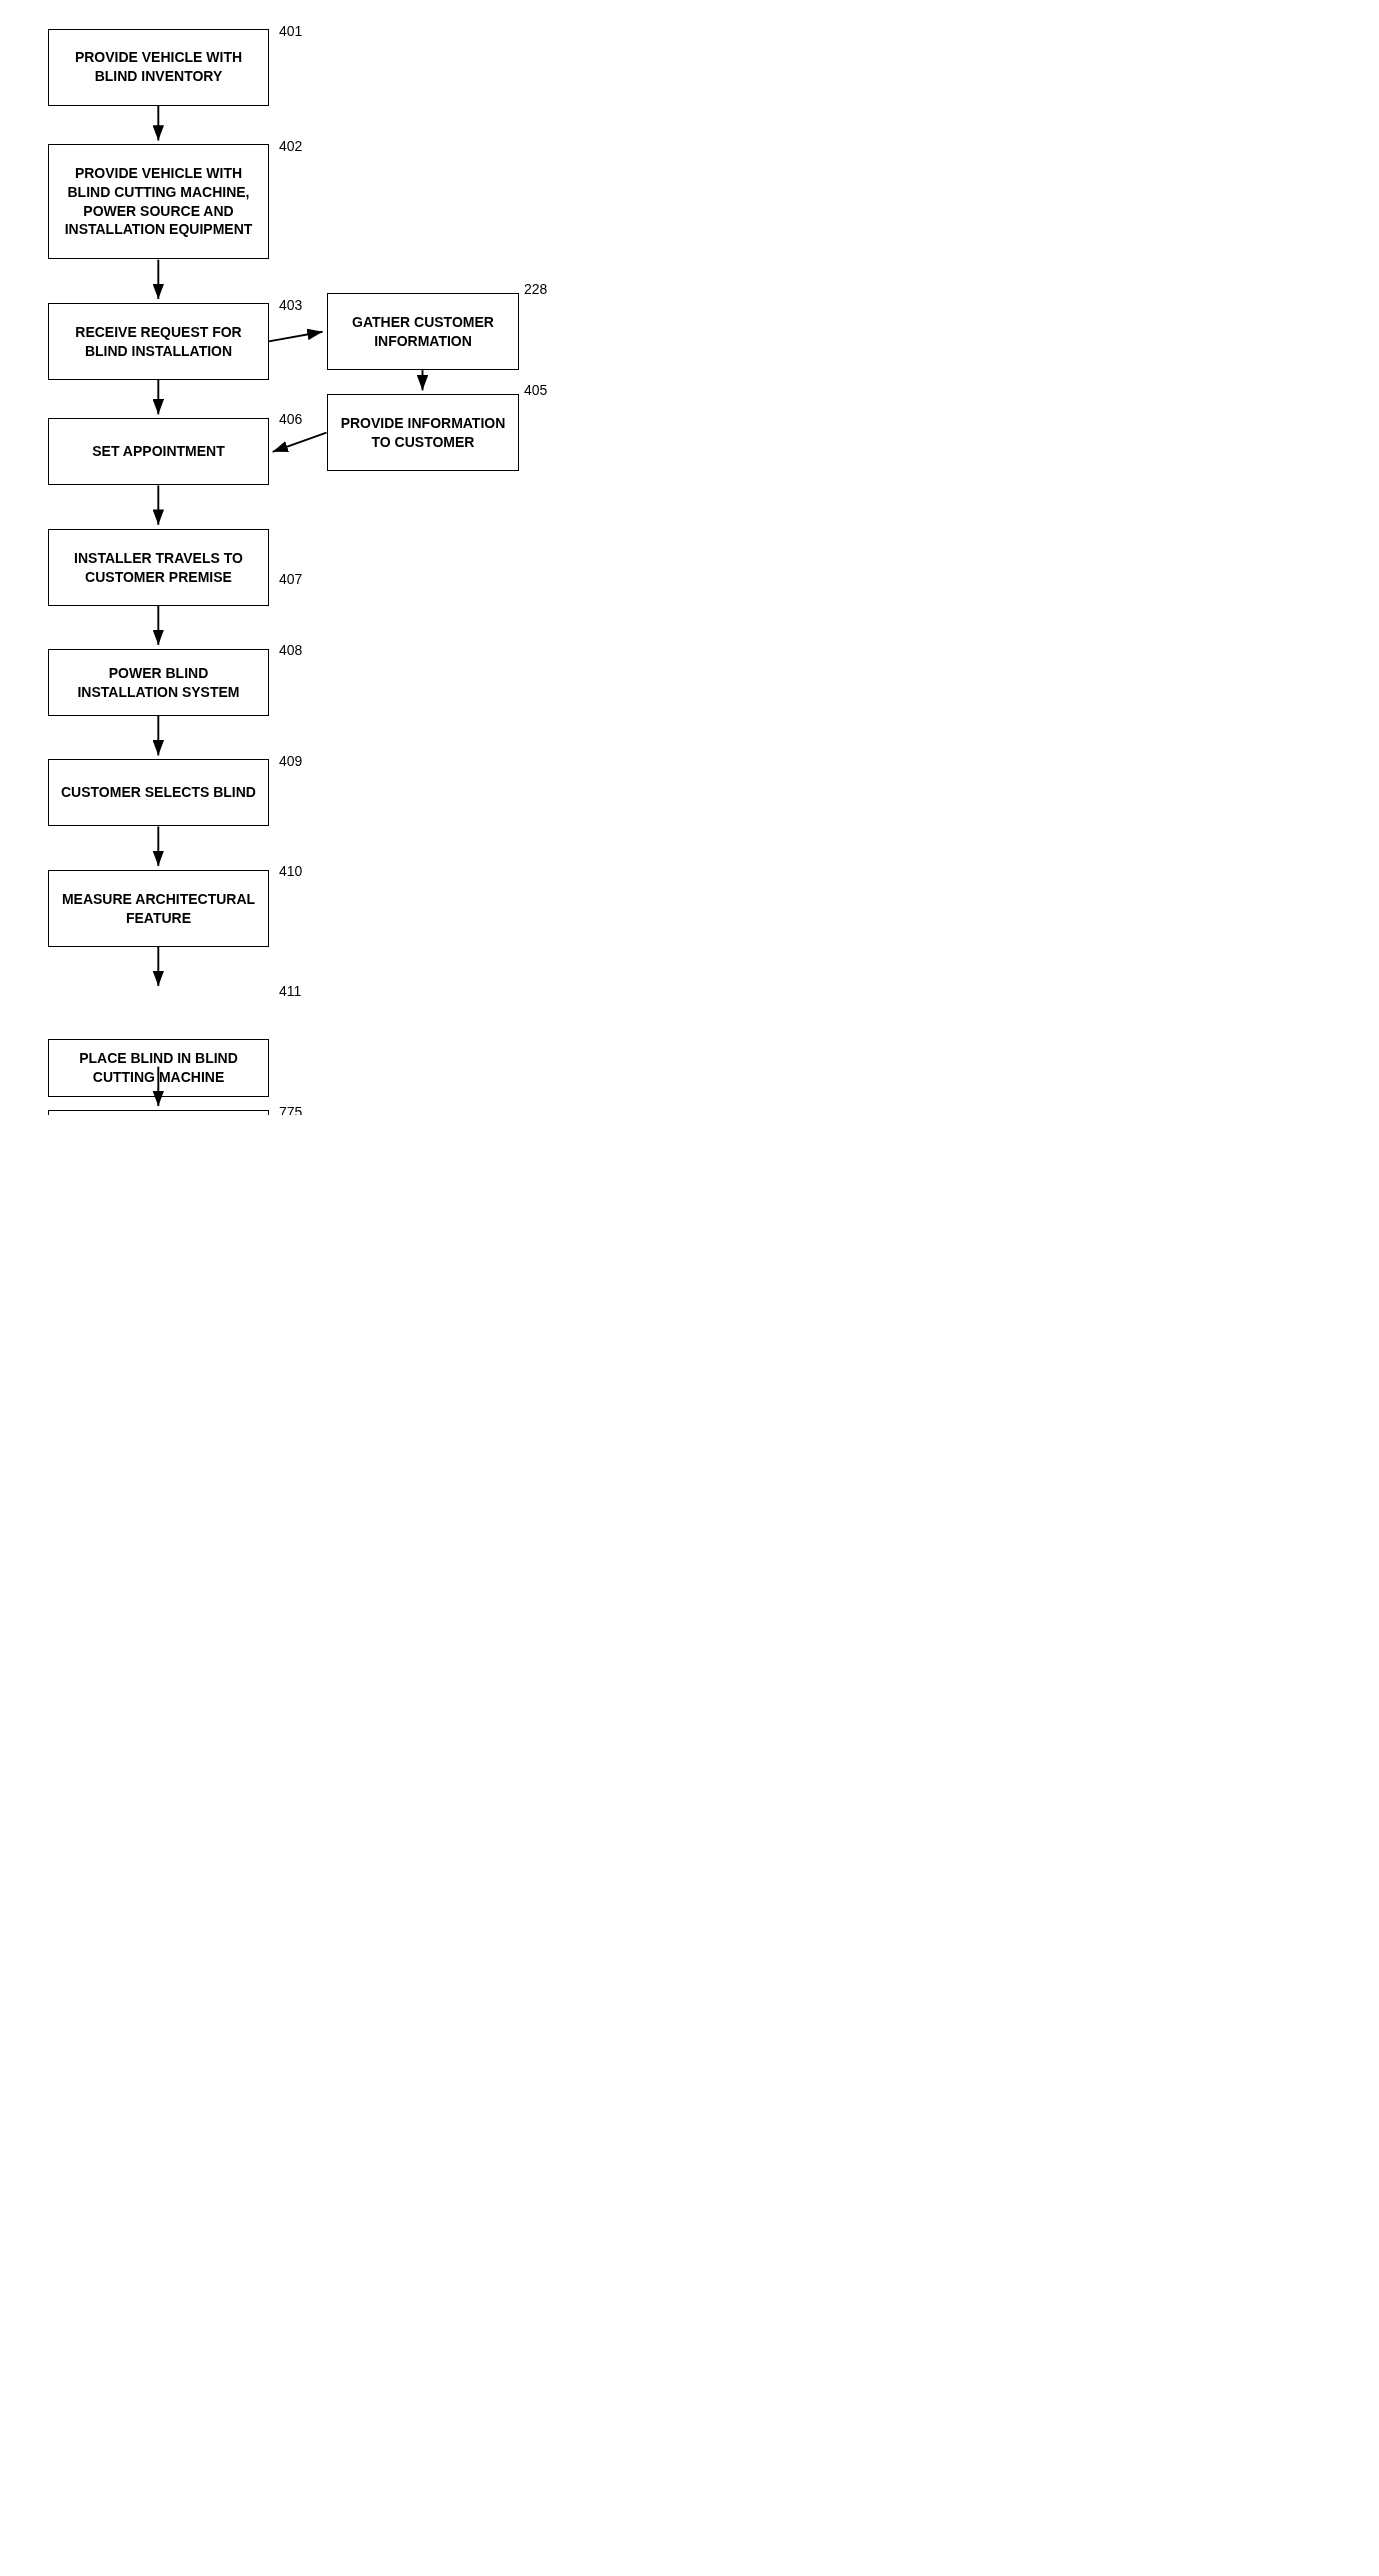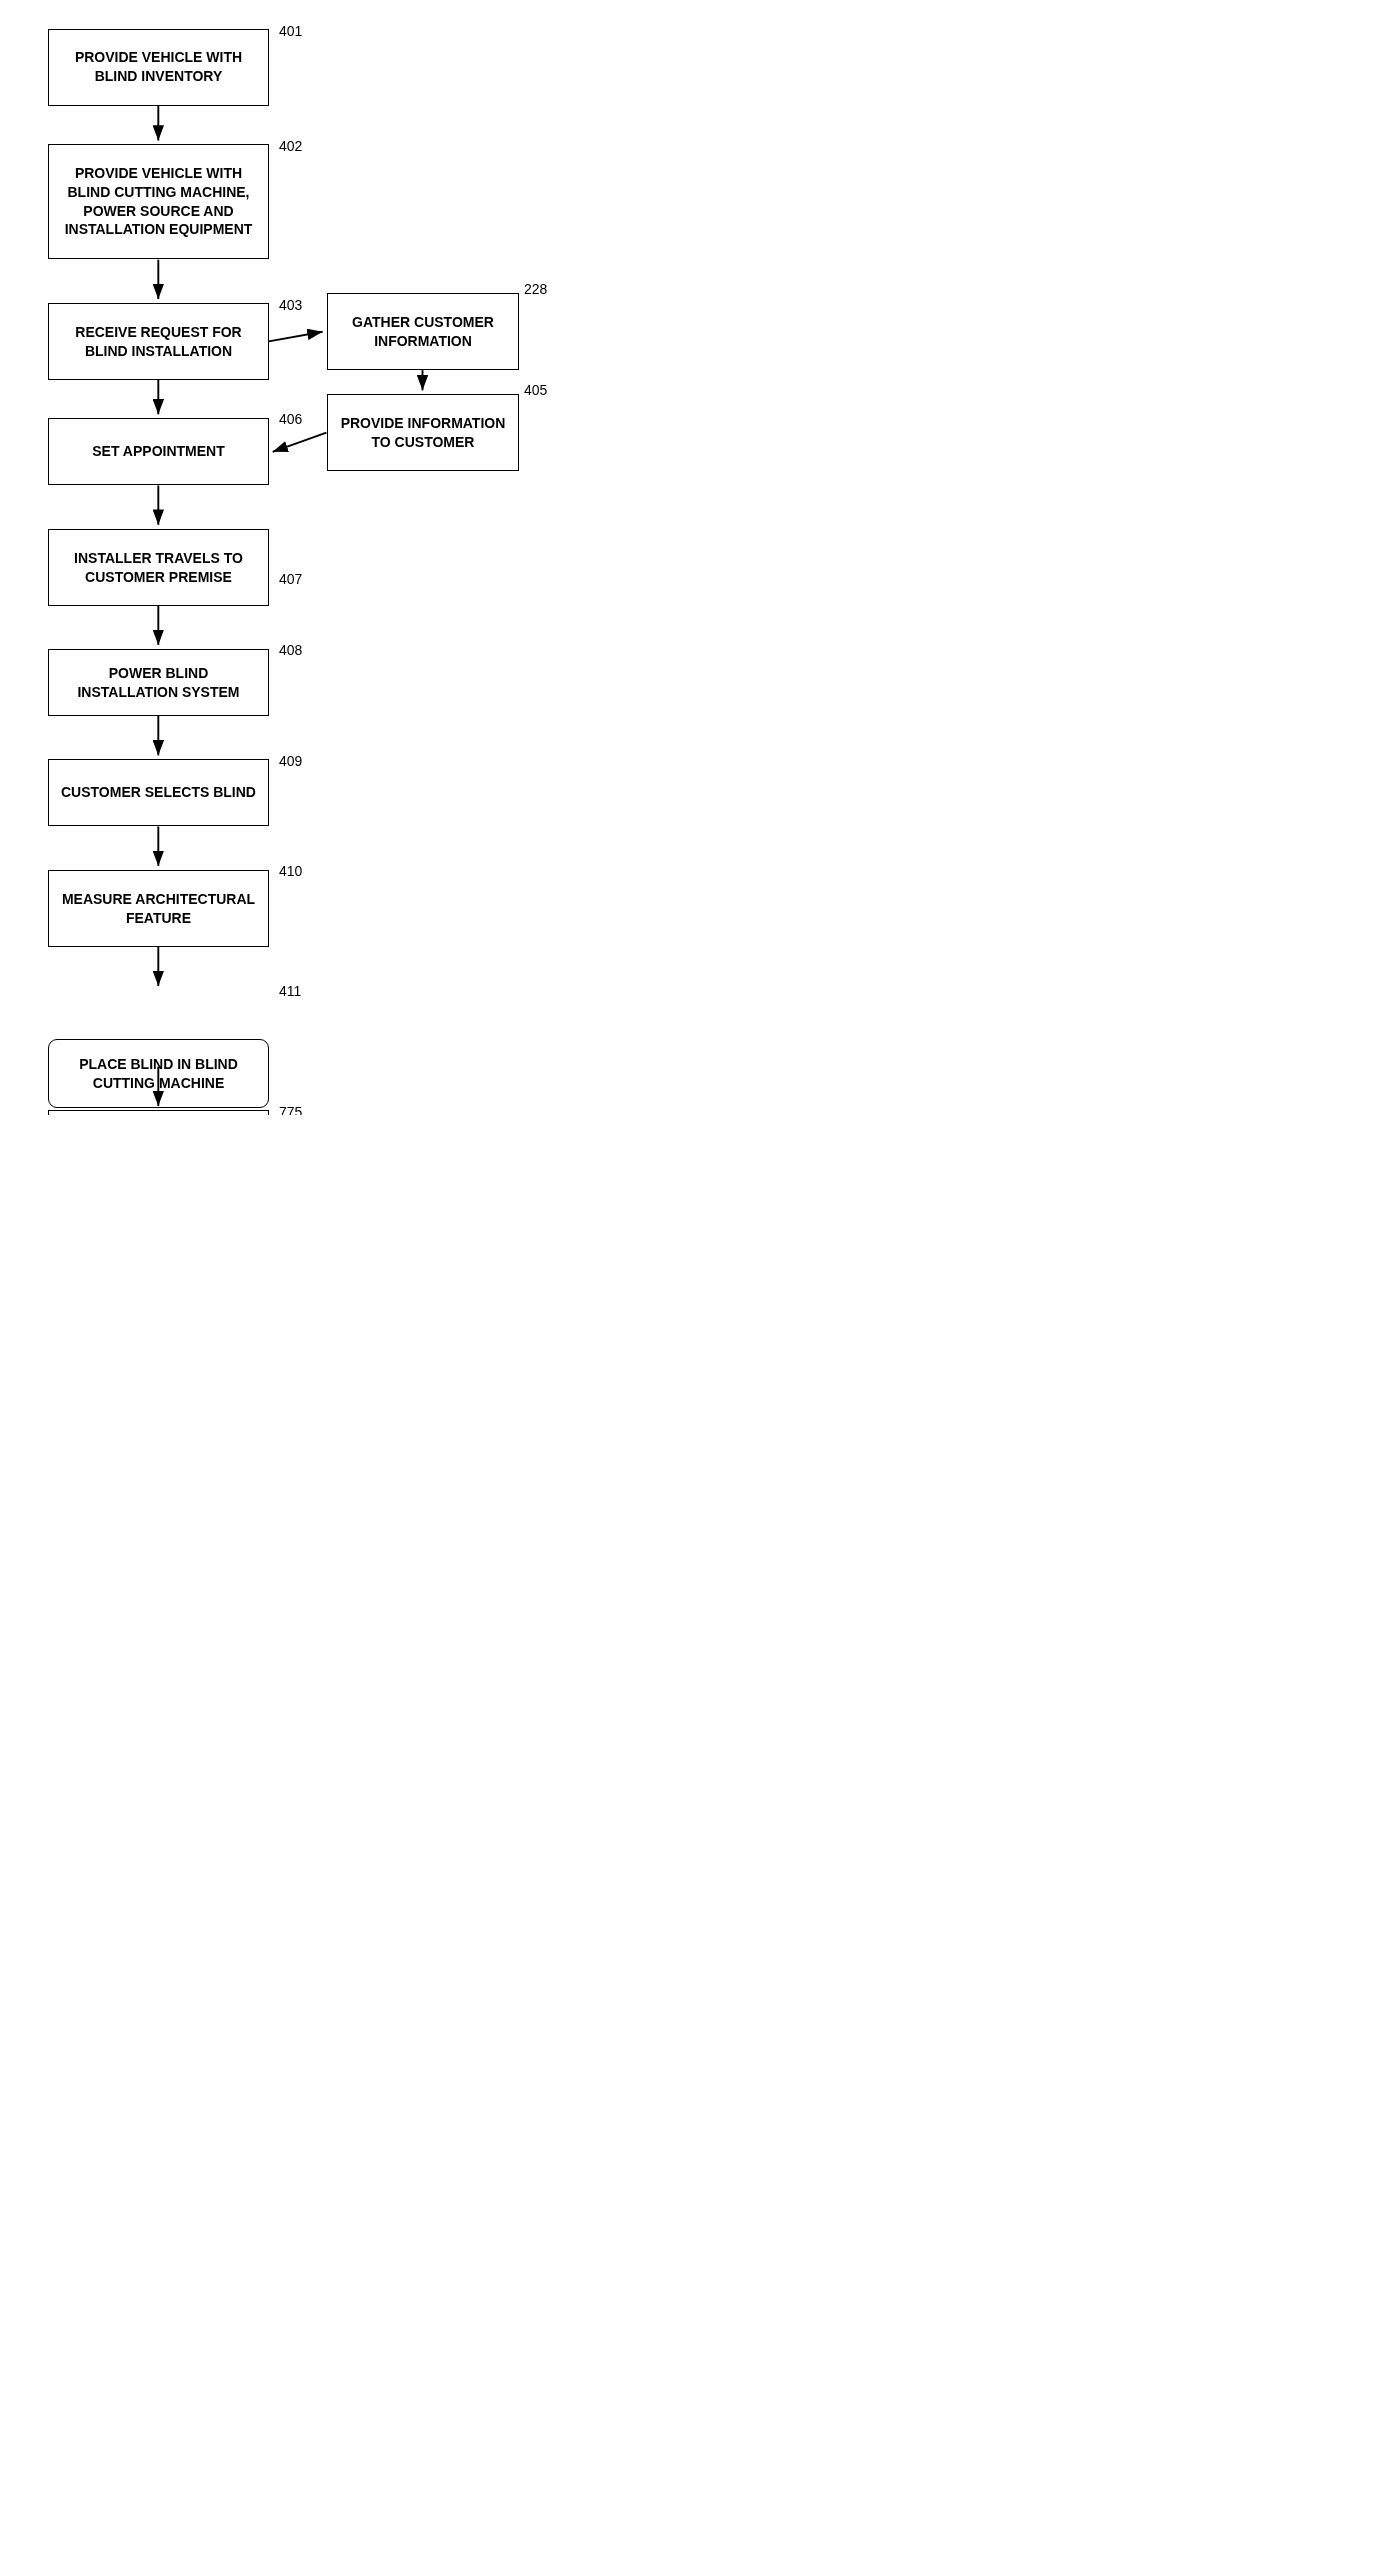--- a/index.html
+++ b/index.html
@@ -96,21 +96,21 @@
   <div class="box" style="left:29px; top:740px; width:221px; height:67px;">
     <span>CUSTOMER SELECTS BLIND</span>
   </div>
   <span class="num" style="left:260px; top:734px;">409</span>
 
   <div class="box" style="left:29px; top:851px; width:221px; height:77px;">
     <span>MEASURE ARCHITECTURAL FEATURE</span>
   </div>
   <span class="num" style="left:260px; top:844px;">410</span>
 
-  <div class="box" style="left:29px; top:1020px; width:221px; height:69px;border-radius:9px;">
+  <div class="box" style="left:29px; top:1020px; width:221px; height:58px;">
     <span>PLACE BLIND IN BLIND CUTTING MACHINE</span>
   </div>
   <span class="num" style="left:260px; top:964px;">411</span>
 
   <div class="box" style="left:29px; top:1091px; width:221px; height:77px;">
     <span>CUT BLIND TO DESIRED SIZE</span>
   </div>
   <span class="num" style="left:260px; top:1085px;">775</span>
 
   <div class="box" style="left:29px; top:1212px; width:221px; height:67px;">

